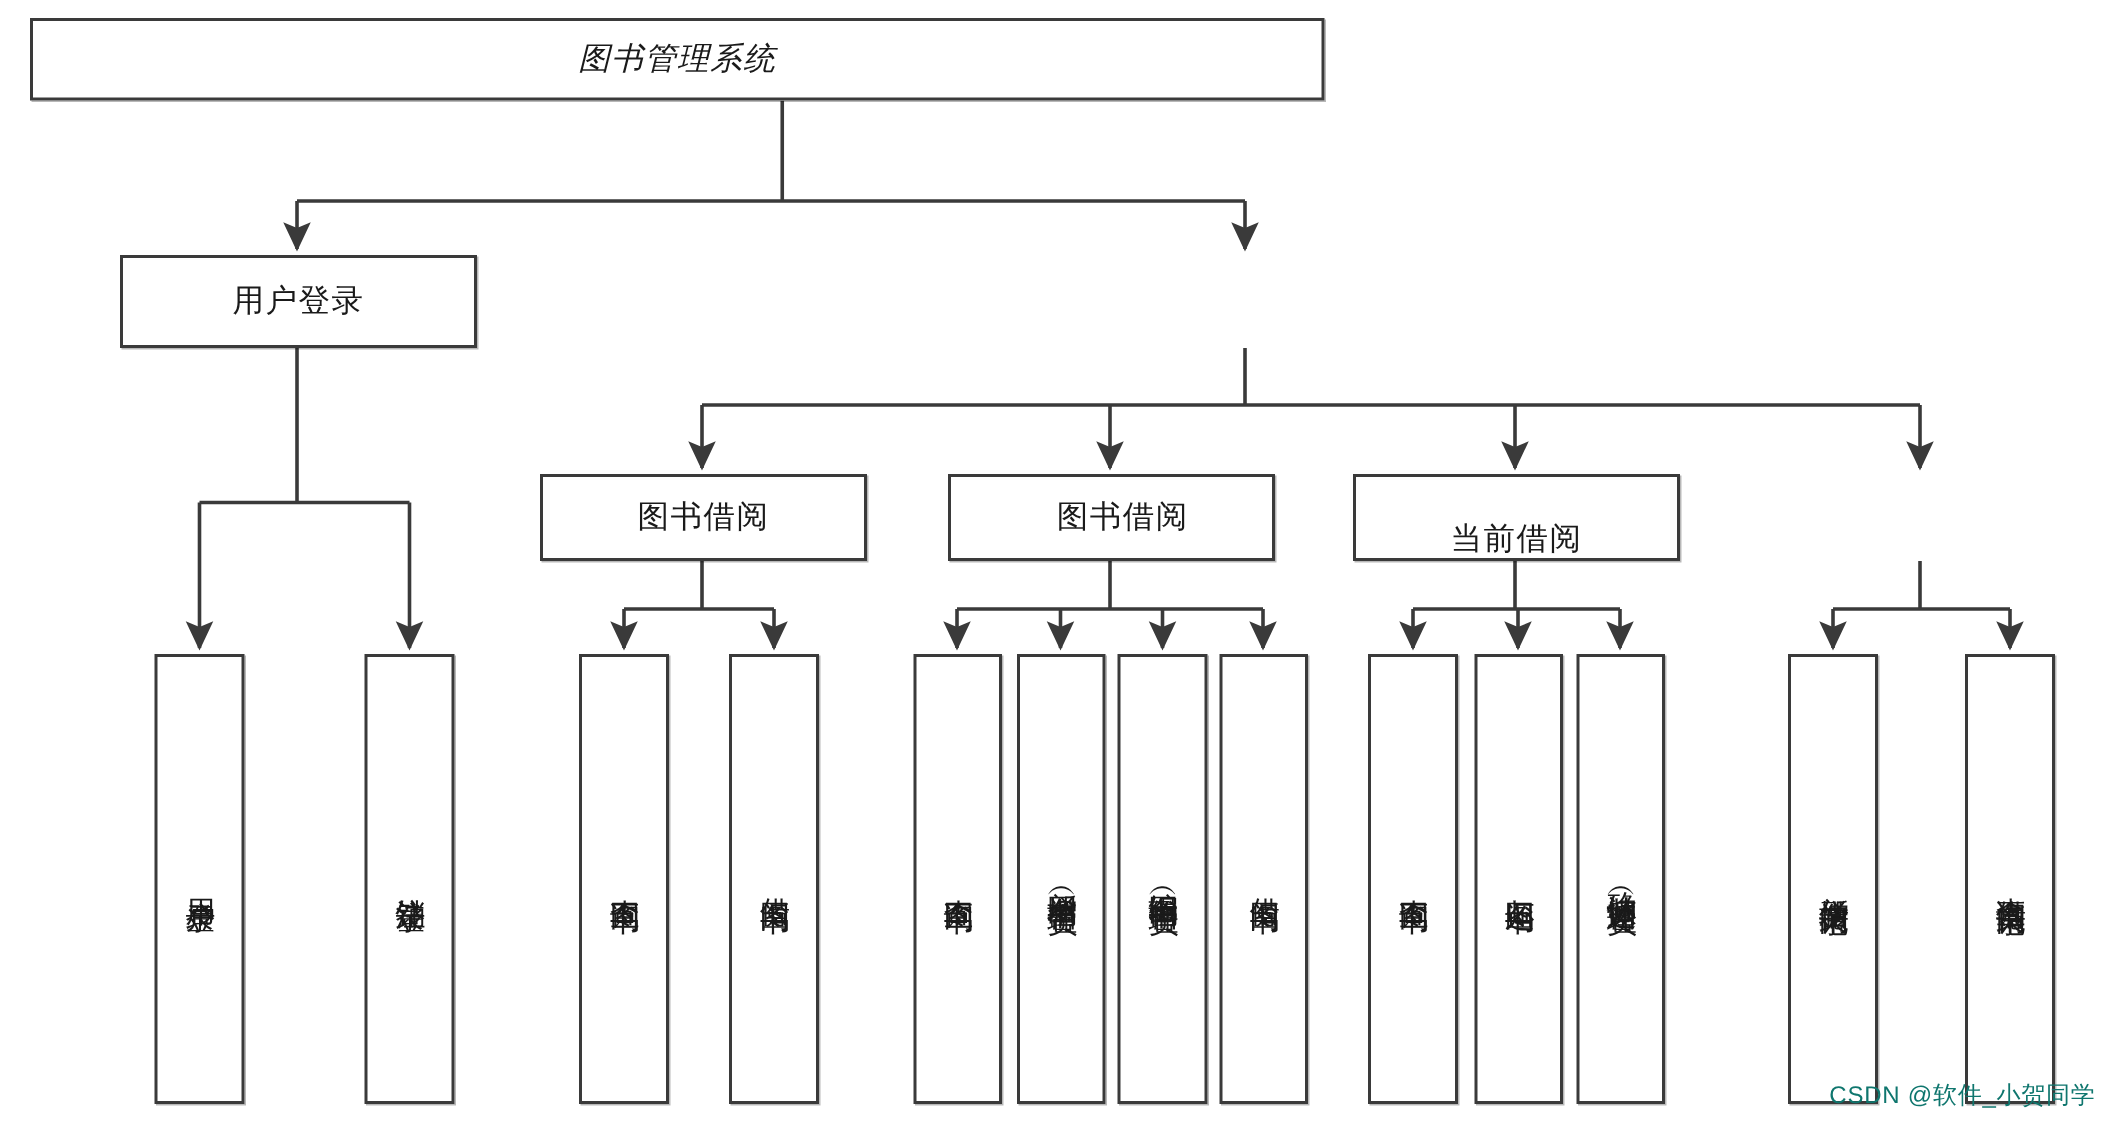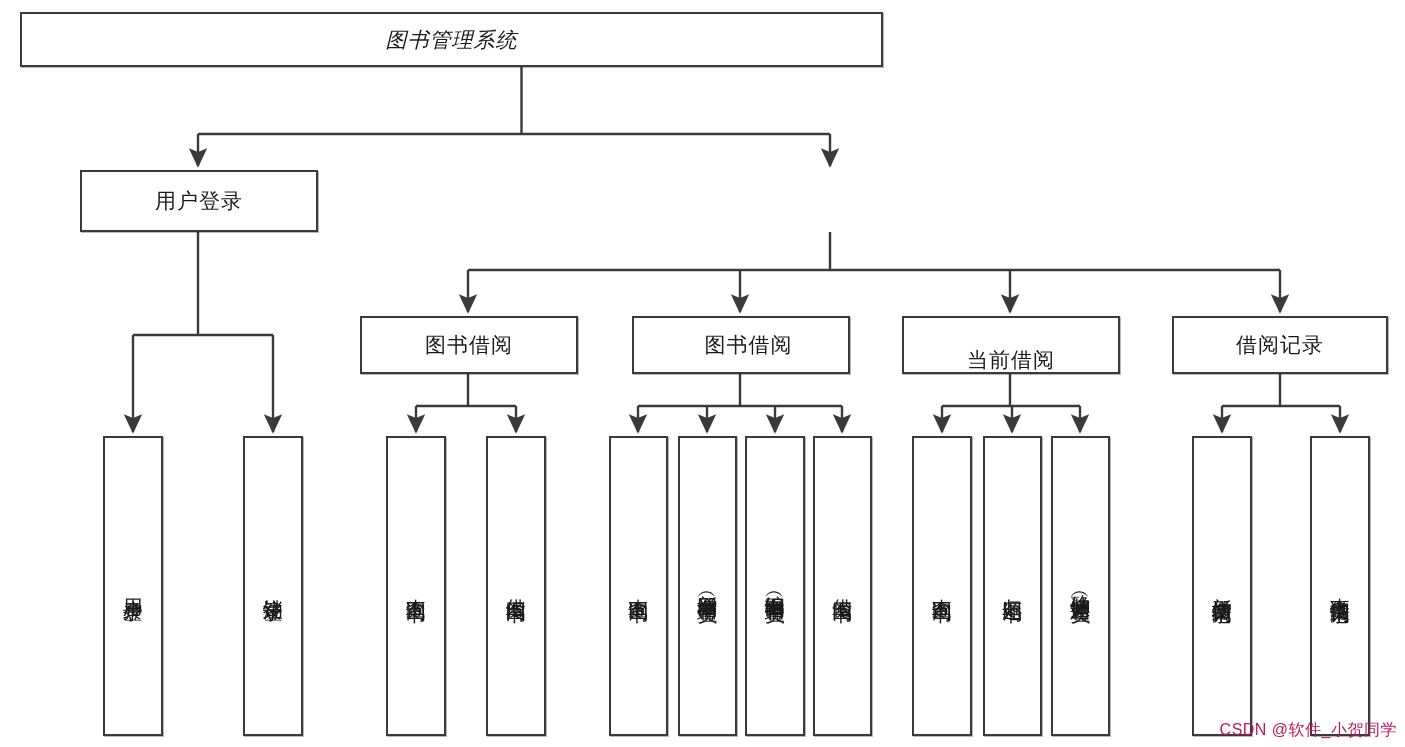--- a/index.html
+++ b/index.html
@@ -138,23 +138,20 @@
 
   <div class="node horiz" id="n-l3-0" style="left: 360px; top: 316px; width: 218px; height: 58px;">
     <span>图书借阅</span>
   </div>
   <div class="node horiz" id="n-l3-1" style="left: 632px; top: 316px; width: 218px; height: 58px; padding-left: 15px;">
     <span>图书借阅</span>
   </div>
   <div class="node horiz" id="n-l3-2" style="left: 902px; top: 316px; width: 218px; height: 58px; align-items: flex-end;">
     <span>当前借阅</span>
   </div>
-  <div class="node horiz" id="n-l3-3" style="left: 1172px; top: 316px; width: 216px; height: 58px;">
-    <span>借阅记录</span>
-  </div>
 
   <div class="node vert" id="n-lf-0" style="left: 103px; top: 436px; width: 60px; height: 300px;">
     <span class="vtext">用户登录</span>
   </div>
   <div class="node vert" id="n-lf-1" style="left: 243px; top: 436px; width: 60px; height: 300px;">
     <span class="vtext">注销登录</span>
   </div>
   <div class="node vert" id="n-lf-2" style="left: 386px; top: 436px; width: 60px; height: 300px;">
     <span class="vtext">查询图书</span>
   </div>
@@ -182,14 +179,14 @@
   <div class="node vert" id="n-lf-10" style="left: 1051px; top: 436px; width: 59px; height: 300px;">
     <span class="vtext">确认归还（管理员）</span>
   </div>
   <div class="node vert" id="n-lf-11" style="left: 1192px; top: 436px; width: 60px; height: 300px;">
     <span class="vtext">新增借阅记录</span>
   </div>
   <div class="node vert" id="n-lf-12" style="left: 1310px; top: 436px; width: 60px; height: 300px;">
     <span class="vtext">查询借阅记录</span>
   </div>
 
-  <div id="watermark" style="color: #be185d;">CSDN @软件_小贺同学</div>
+  <div id="watermark" style="color: #0f766e;">CSDN @软件_小贺同学</div>
 </div>
 
 </body></html>

